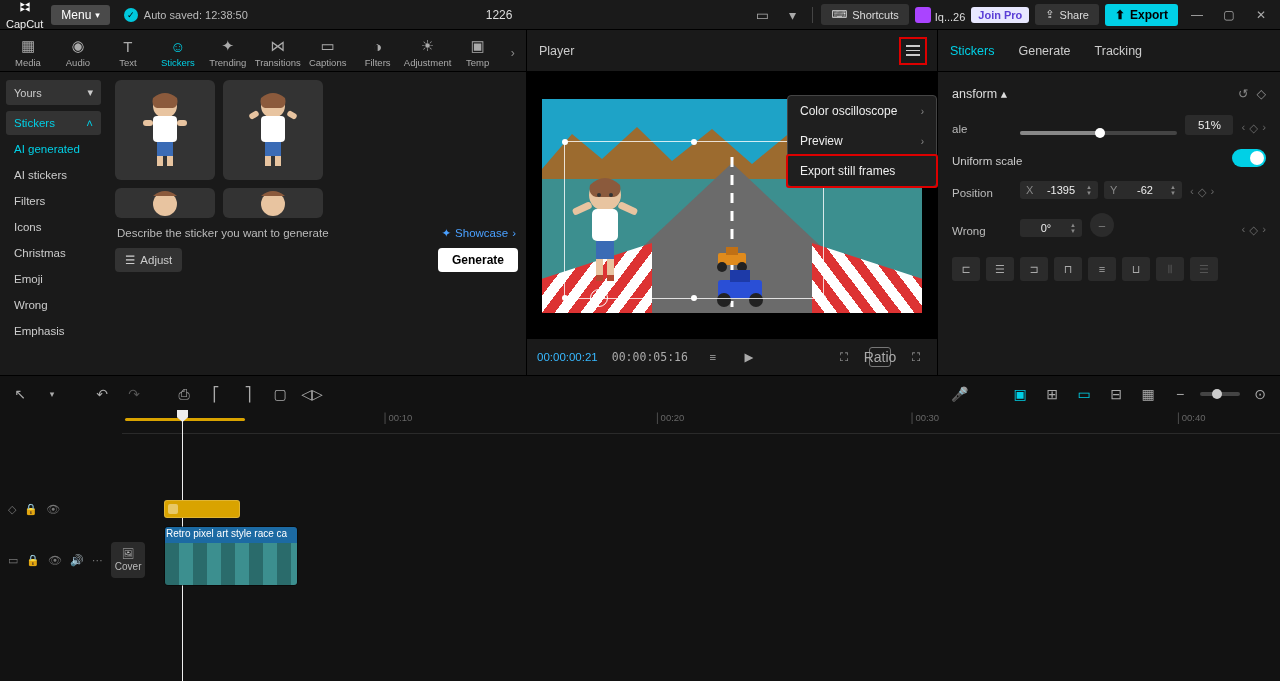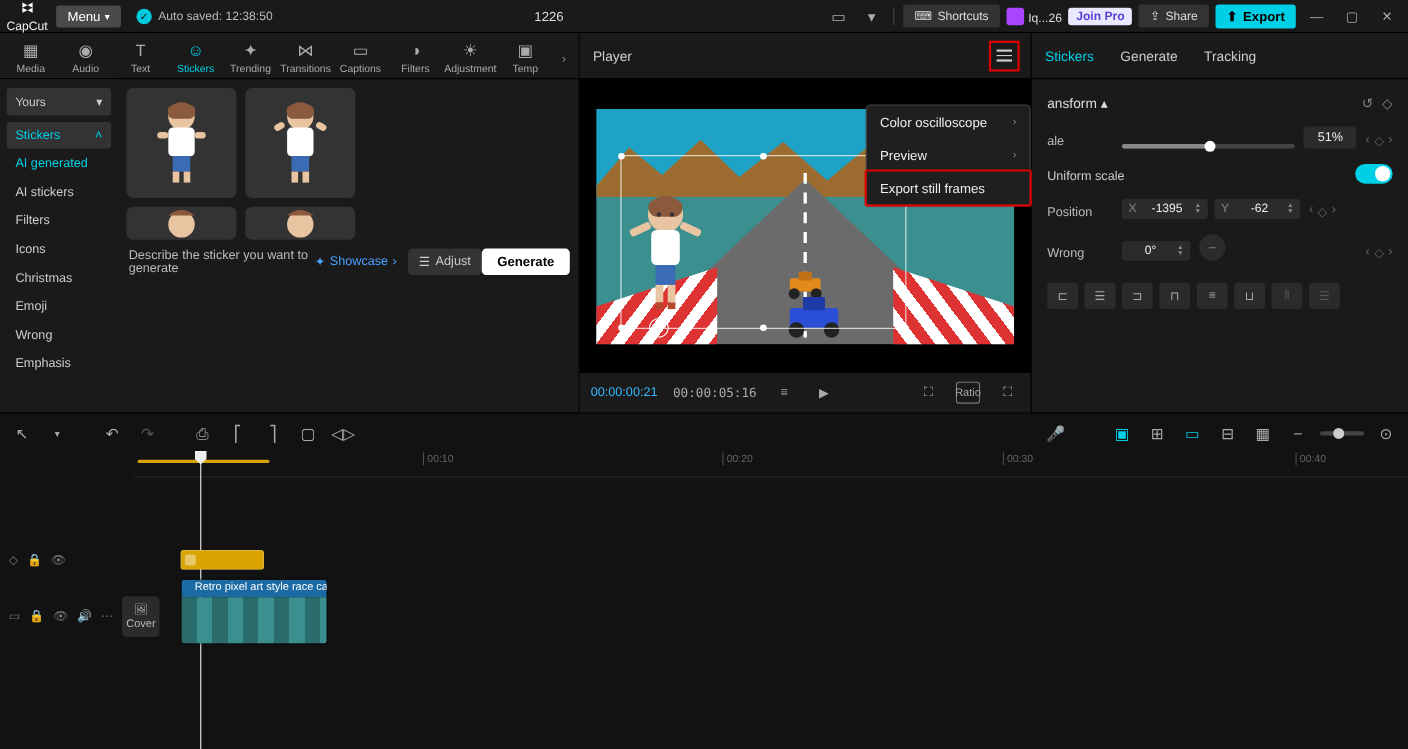--- a/index.html
+++ b/index.html
@@ -29,21 +29,21 @@
 .cat-sidebar { width: 107px; padding: 8px 6px; display: flex; flex-direction: column; gap: 2px; background:#1a1a1a; }
 .cat-drop { background: #333; padding: 6px 8px; border-radius: 3px; display: flex; justify-content: space-between; align-items: center; cursor: pointer; font-size: 11px; margin-bottom: 4px; }
 .cat-item { padding: 6px 8px; font-size: 11.5px; color: #ccc; cursor: pointer; border-radius: 3px; }
 .cat-item.expanded { background: #333; color: #00d0e6; display: flex; justify-content: space-between; align-items:center; }
 .cat-item.active { color: #00d0e6; }
 .sticker-area { flex: 1; display: flex; flex-direction: column; padding: 8px; position: relative; }
 .sticker-grid { display: flex; gap: 8px; }
 .sticker-thumb { width: 100px; height: 100px; background: #333; border-radius: 6px; display: flex; align-items: center; justify-content: center; }
 .sticker-row2 { display: flex; gap: 8px; margin-top: 8px; }
 .sticker-thumb.small { height: 30px; overflow:hidden; align-items:flex-start; }
-.gen-panel { margin-top: 8px; background: #1a1a1a; display: flex; flex-direction: row; gap: 8px; }
+.gen-panel { margin-top: 8px; background: #1a1a1a; display: flex; flex-direction: column; gap: 8px; }
 .gen-label-row { display: flex; justify-content: space-between; align-items: center; font-size: 11.5px; color: #bbb; padding: 0 2px; }
 .showcase { color: #4aa0ff; display:flex; align-items:center; gap:4px; cursor:pointer; }
 .gen-input { background: #2b2b2b; border-radius: 6px; padding: 10px 12px; display: flex; justify-content: space-between; align-items: center; height: 56px; }
 .gen-input input { background: transparent; border: none; color: #eee; font-size: 12.5px; outline: none; flex: 1; }
 .shuffle { color:#aaa; font-size:14px; cursor:pointer; }
 .gen-bottom { display: flex; justify-content: space-between; align-items: center; }
 .adjust-btn { background: #333; padding: 5px 10px; border-radius: 4px; display: flex; align-items: center; gap: 5px; font-size: 11.5px; cursor: pointer; }
 .generate-btn { background: #fff; color: #000; padding: 5px 14px; border-radius: 4px; font-weight: 600; font-size: 12px; cursor: pointer; }
 
 .player-panel { flex: 1; background: #1a1a1a; display: flex; flex-direction: column; border-right: 1px solid #000; position: relative; }
@@ -66,21 +66,21 @@
 .car.c1 { bottom:40px; left:50%; transform:translateX(-50%); }
 .car.c2 { bottom:5px; left:52%; transform:translateX(-50%); width:60px; height:40px; }
 .kid-sprite { position:absolute; left:26px; top:76px; width:74px; }
 .sel-box { position:absolute; left:22px; top:42px; width:260px; height:158px; border:1px solid #ffffffcc; }
 .sel-handle { position:absolute; width:6px; height:6px; background:#fff; border-radius:50%; }
 .player-foot { height: 36px; display: flex; align-items: center; padding: 0 10px; gap: 14px; font-size: 11.5px; }
 .time-cur { color: #38b9ff; font-family: Liberation Sans, sans-serif; }
 .time-tot { color: #aaa; font-family: monospace; }
 .pf-spacer { flex: 1; }
 .pf-icon { width: 22px; height: 20px; color: #aaa; display:flex; align-items:center; justify-content:center; cursor:pointer; border-radius:3px; }
-.pf-icon.boxed { border:1px solid #777; font-size:10px; padding:1px 3px; }
+.pf-icon.boxed { border:1px solid #777; font-size:14px; padding:1px 3px; }
 
 .right-panel { width: 342px; background: #1a1a1a; display: flex; flex-direction: column; }
 .rp-tabs { height: 42px; display: flex; align-items: center; padding: 0 12px; gap: 24px; border-bottom: 1px solid #000; font-size: 12.5px; }
 .rp-tab { color: #ccc; cursor: pointer; }
 .rp-tab.active { color: #00d0e6; }
 .rp-body { padding: 14px 14px; display: flex; flex-direction: column; gap: 14px; }
 .rp-section-head { display: flex; justify-content: space-between; align-items: center; font-size: 12.5px; color: #ddd; }
 .rp-head-icons { display:flex; gap:8px; color:#888; }
 .rp-head-icons span { cursor:pointer; }
 .rp-row { display: flex; align-items: flex-end; gap: 8px; font-size: 11.5px; }
@@ -115,21 +115,21 @@
 .tl-body { flex:1; display:flex; position:relative; overflow:hidden; }
 .tl-gutter { width: 122px; display:flex; flex-direction:column; }
 .tl-gutter-row { height: 30px; display:flex; align-items:center; gap:8px; padding:0 8px; color:#777; font-size:11px; }
 .tl-gutter-row.h60 { height:72px; }
 .cover-btn { background:#2b2b2b; padding:6px 4px; border-radius:4px; display:flex; flex-direction:column; align-items:center; gap:2px; font-size:10px; color:#bbb; cursor:pointer; }
 .tl-tracks { flex:1; position:relative; }
 .tl-track { position:absolute; left:0; right:0; }
 .clip-sticker { position:absolute; top:0; left:42px; width:76px; height:18px; background:#d9a300; border-radius:3px; border:1px solid #fff3; display:flex; align-items:center; padding:0 3px; }
 .clip-sticker::before { content:""; width:10px; height:10px; background:#fff6; border-radius:2px; }
 .clip-video { position:absolute; top:0; left:42px; width:134px; height:60px; border-radius:4px; overflow:hidden; border:1px solid #0006; }
-.clip-video-label { position:absolute; top:0; left:0; right:0; height:16px; background:#1c6aa3; color:#fff; font-size:10px; padding:1px 12px; overflow:hidden; white-space:nowrap; }
+.clip-video-label { position:absolute; top:0; left:0; right:0; height:16px; background:#1c6aa3; color:#fff; font-size:10px; padding:1px 1px; overflow:hidden; white-space:nowrap; }
 .clip-video-body { position:absolute; top:16px; bottom:0; left:0; right:0; background: repeating-linear-gradient(90deg,#2a6b6b 0 14px,#3c8f8f 14px 28px); }
 
 svg { display:block; }
 </style>
 </head>
 <body>
 
 <div class="titlebar">
   <div class="logo">
     <svg width="14" height="14" viewBox="0 0 24 24">

